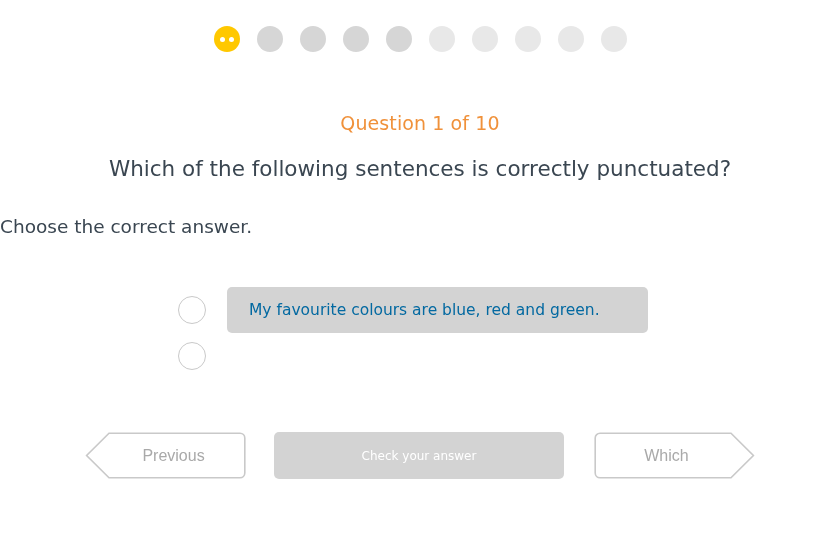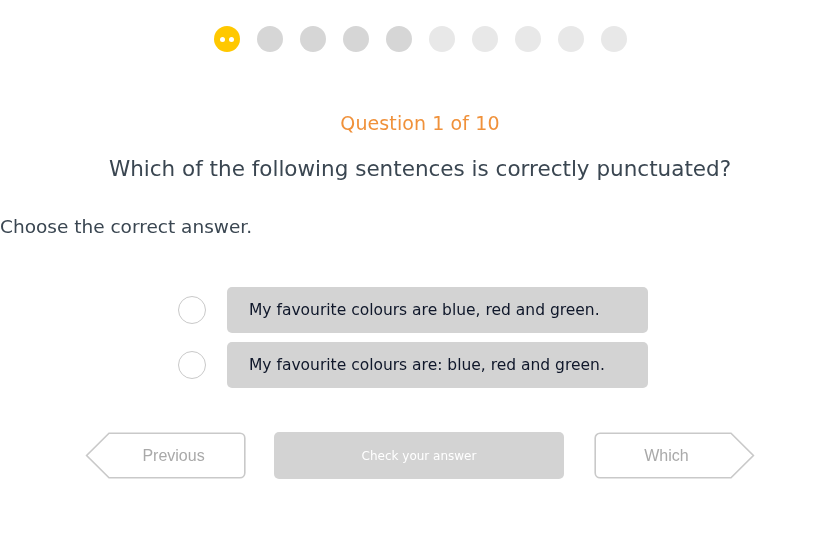--- a/index.html
+++ b/index.html
@@ -112,21 +112,21 @@
     background: #ffffff;
     border: 1.6px solid #c9c9c9;
     box-sizing: border-box;
     flex: 0 0 auto;
   }
   .option-label {
     margin-left: 21px;
     flex: 1 1 auto;
     background: #d3d3d3;
     border-radius: 5px;
-    color: #0f172a;
+    color: #0369a1;
     font-size: 15.5px;
     line-height: 20px;
     padding: 13px 0 13px 22px;
     box-sizing: border-box;
     min-height: 45px;
     display: flex;
     align-items: center;
   }
 
   
@@ -228,21 +228,20 @@
 
   <div class="options">
 
     <div class="option-row">
       <span class="radio"></span>
       <span class="option-label">My favourite colours are blue, red and green.</span>
     </div>
 
     <div class="option-row">
       <span class="radio"></span>
-      <span class="option-label">My favourite colours are: blue, red and green.</span>
     </div>
 
   </div>
 
   <div class="nav">
 
     <button id="btn-previous" class="btn-arrow">
       <svg class="arrow-svg" viewBox="0 0 161 47" preserveAspectRatio="none">
         <path d="M24 1.2 L155 1.2 A4.8 4.8 0 0 1 159.8 6 L159.8 41 A4.8 4.8 0 0 1 155 45.8 L24 45.8 L1.6 23.5 Z" fill="none" stroke="#c9c9c9" stroke-width="1.6"></path>
       </svg>

